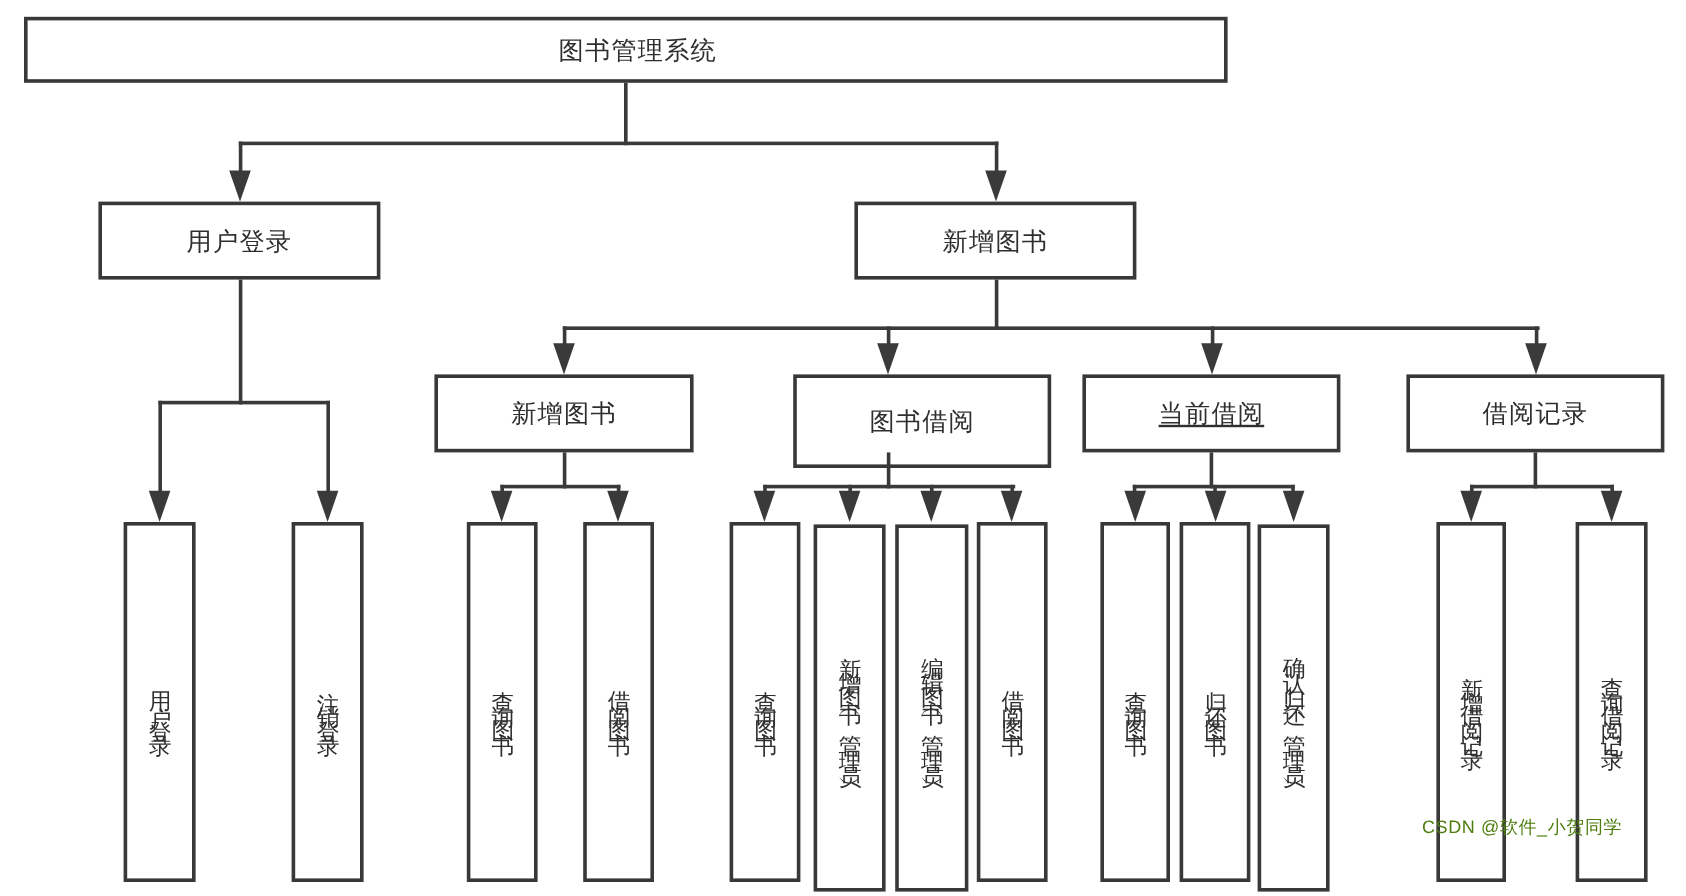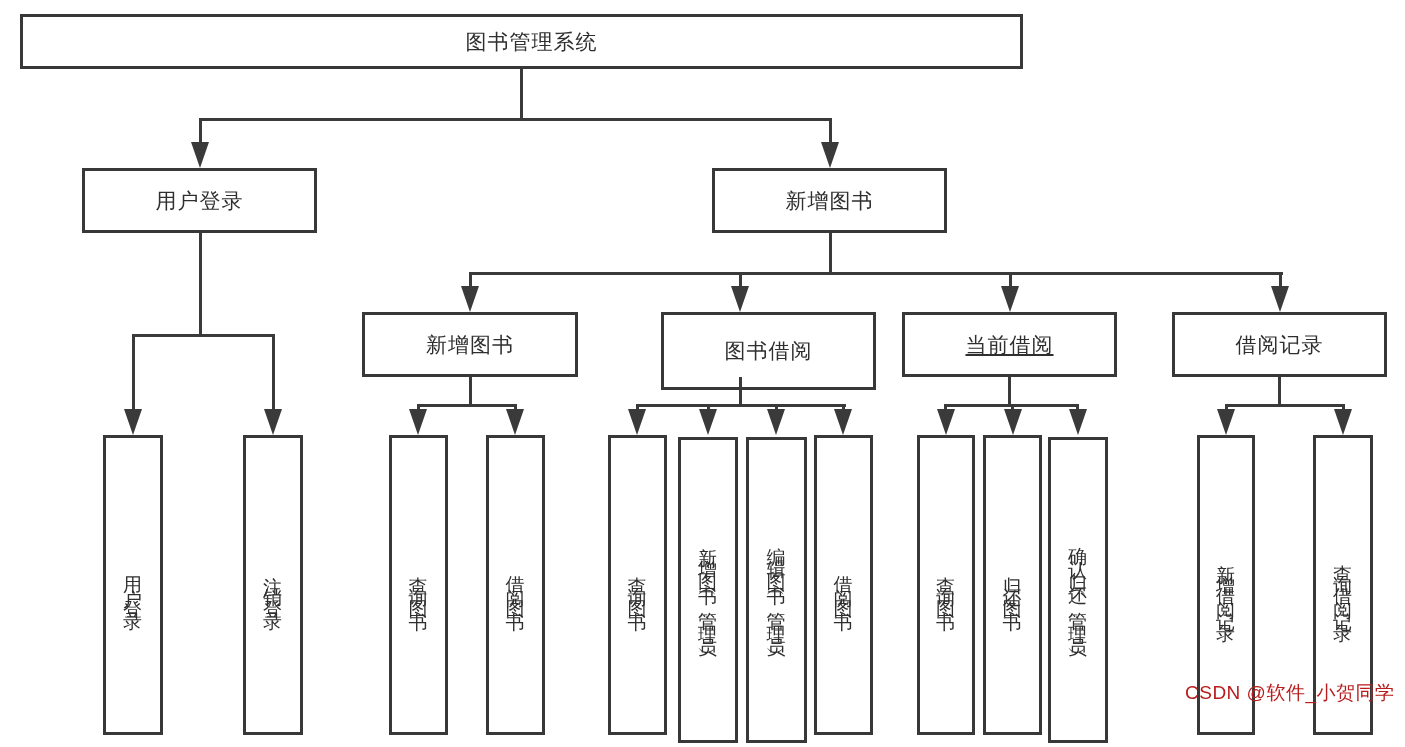--- a/index.html
+++ b/index.html
@@ -49,22 +49,22 @@
     width:0;height:0;
     border-left:9px solid transparent;
     border-right:9px solid transparent;
     border-top:26px solid #3a3a3a;
   }
   .watermark{
     position:absolute;
     left:1185px;
     top:680px;
     z-index:10;
-    font-size:19px;
-    color:#b91c1c;
+    font-size:15px;
+    color:#4d7c0f;
     letter-spacing:0.5px;
     white-space:nowrap;
   }
 </style>
 </head>
 <body>
 
 <div class="stage">
 
   <div class="box" style="left:20px;top:14px;width:1003px;height:55px;padding-left:20px;">

